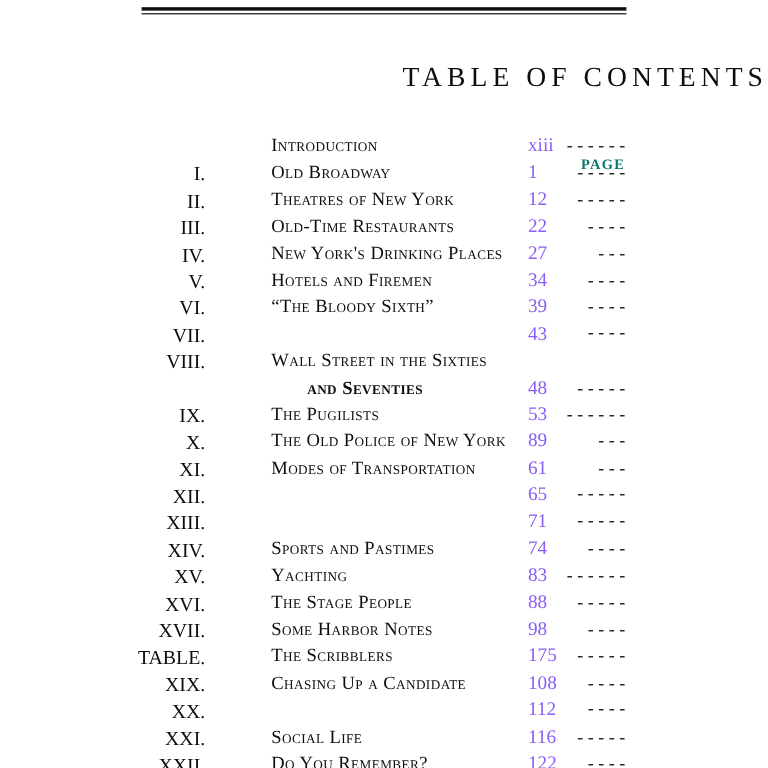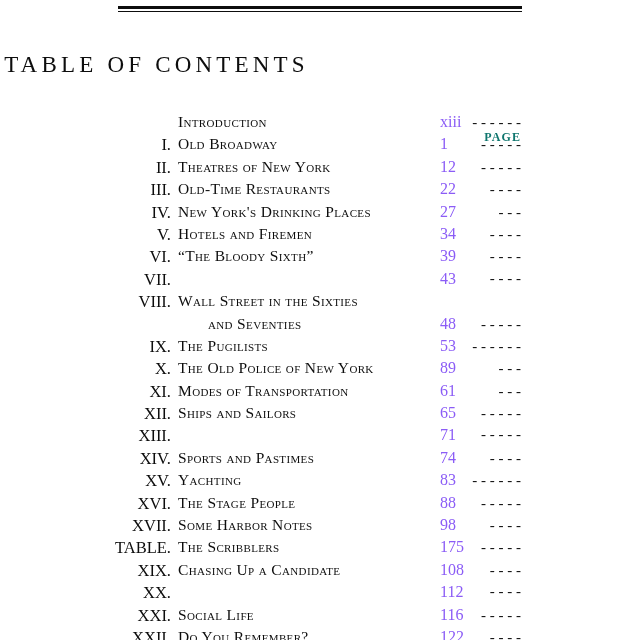--- a/index.html
+++ b/index.html
@@ -35,21 +35,21 @@
     height: 1px;
     background: #0d0d0d;
   }
 
   
   #page-title {
     position: absolute;
     left: 0;
     top: 52px;
     width: 640px;
-    text-align: left;
+    text-align: right;
     font-size: 23px;
     letter-spacing: 4.2px;
     text-indent: 4.2px;
     color: #0d0d0d;
     white-space: nowrap;
   }
 
   
   #page-col-header {
     position: absolute;
@@ -97,24 +97,26 @@
     white-space: nowrap;
   }
 
   .toc-title {
     font-size: 15.5px;
     font-variant: small-caps;
     letter-spacing: 0.35px;
     color: #0d0d0d;
     white-space: nowrap;
     flex: 0 0 auto;
+    margin-left: 48px;
   }
 
   .toc-title.indented {
     padding-left: 30px;
+    font-weight: bold;
   }
 
   .toc-leader {
     flex: 1 1 auto;
     overflow: hidden;
     text-align: right;
     font-size: 15px;
     color: #0d0d0d;
     letter-spacing: 0px;
     white-space: nowrap;
@@ -245,21 +247,20 @@
       <div class="toc-numeral">XI.</div>
       <div class="toc-title-wrap">
         <span class="toc-title">Modes of Transportation</span>
         <span class="toc-leader">-   -   -</span>
       </div>
       <div class="toc-page">61</div>
     </div>
     <div class="toc-row">
       <div class="toc-numeral">XII.</div>
       <div class="toc-title-wrap">
-        <span class="toc-title">Ships and Sailors</span>
         <span class="toc-leader">-   -   -   -   -</span>
       </div>
       <div class="toc-page">65</div>
     </div>
     <div class="toc-row">
       <div class="toc-numeral">XIII.</div>
       <div class="toc-title-wrap">
         <span class="toc-leader">-   -   -   -   -</span>
       </div>
       <div class="toc-page">71</div>

